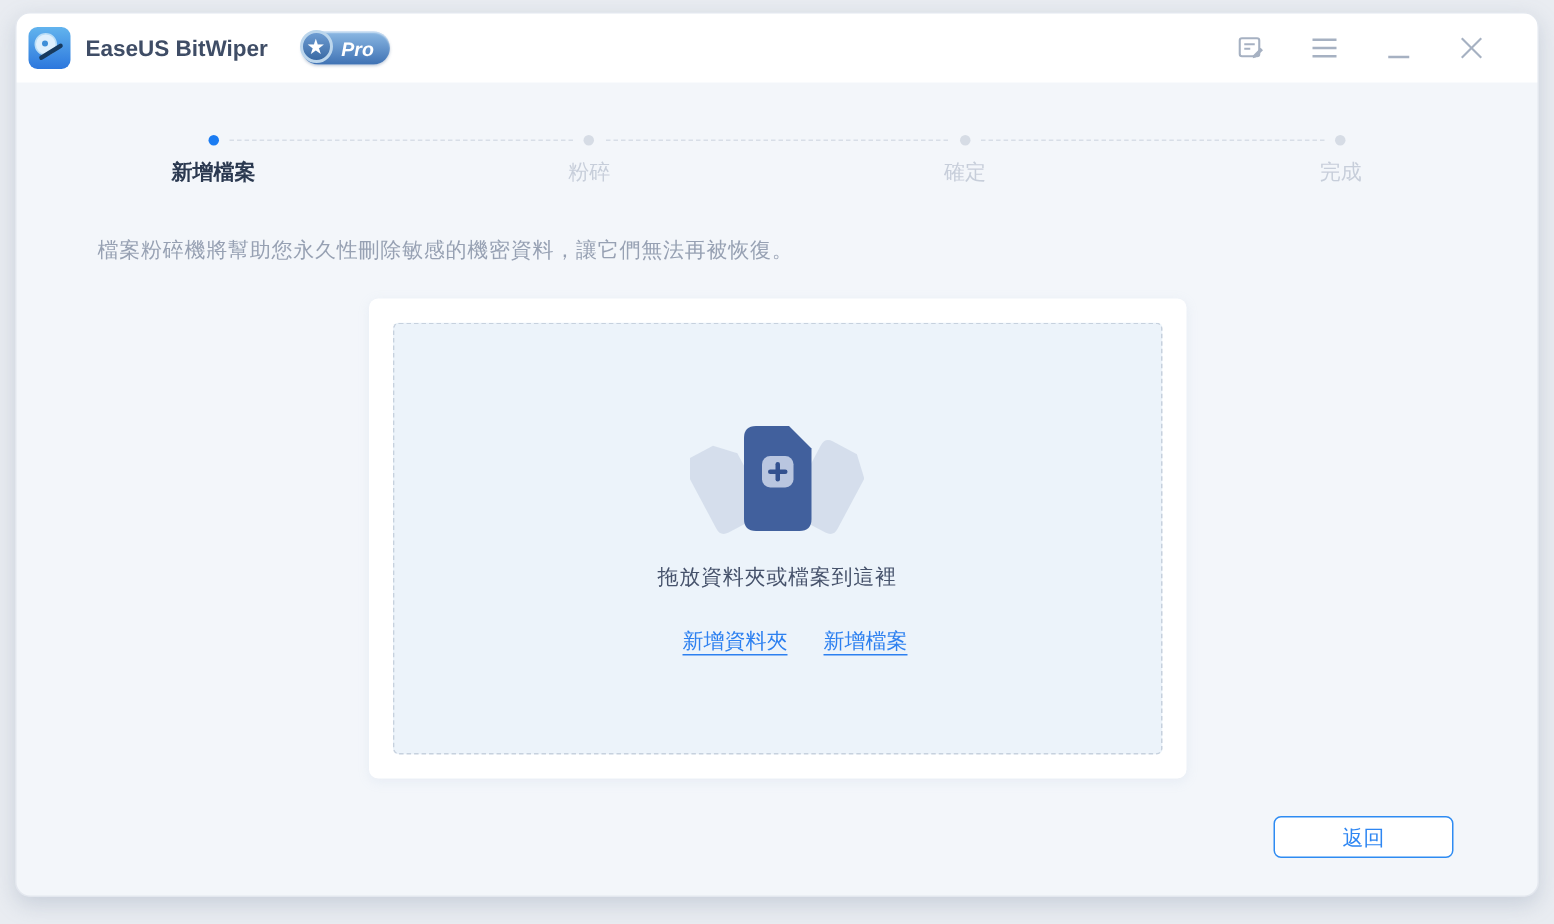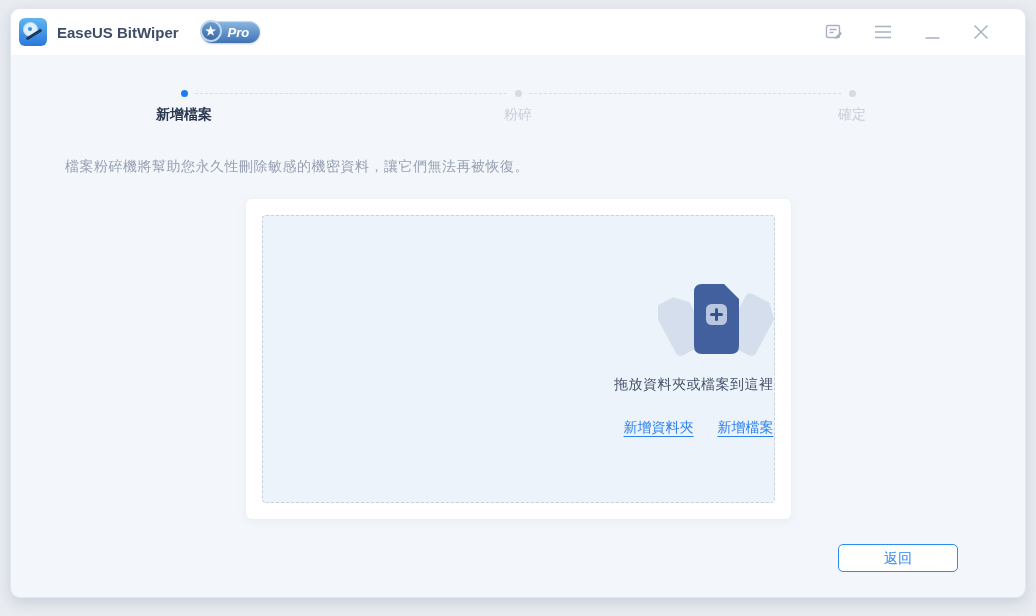--- a/index.html
+++ b/index.html
@@ -77,33 +77,33 @@
   
   .card {
     width:545px; height:320px; margin:23px auto 0;
     background:#ffffff; border-radius:6px;
     box-shadow:0 2px 8px rgba(165,185,215,.15);
     padding:16px;
   }
   .dropzone {
     width:100%; height:100%;
     background:#ecf3fa; border:1px dashed #c6d1de; border-radius:4px;
-    display:flex; flex-direction:column; align-items:flex-end;
+    display:flex; flex-direction:column; align-items:center;
     cursor:pointer;
   }
   .add-icon { margin-top:62px; }
   .drop-hint { margin-top:16px; font-size:14px; color:#46526b; letter-spacing:.5px; }
   .drop-links { margin-top:25px; display:flex; gap:24px;margin-left:24px; }
   .drop-link {
     font-size:14px; color:#2d80f0; text-decoration:underline;
     text-underline-offset:4px; cursor:pointer;
   }
   
   .back-btn {
-    position:absolute; right:67px; bottom:25px;
+    position:absolute; right:56px; bottom:25px;
     width:120px; height:28px;
     background:#ffffff; border:1px solid #2e8bf2; border-radius:5px;
     color:#2e86f2; font-size:14px; font-family:"Liberation Sans", sans-serif;
     cursor:pointer; line-height:26px; text-align:center;
   }
 </style>
 </head>
 <body>
 
 <div class="window">
@@ -154,20 +154,24 @@
       <div class="step-label">新增檔案</div>
     </div>
     <div class="step">
       <div class="dot"></div>
       <div class="step-label">粉碎</div>
     </div>
     <div class="step">
       <div class="dot"></div>
       <div class="step-label">確定</div>
     </div>
+    <div class="step">
+      <div class="dot"></div>
+      <div class="step-label">完成</div>
+    </div>
   </div>
 
   <div class="description">檔案粉碎機將幫助您永久性刪除敏感的機密資料，讓它們無法再被恢復。</div>
 
   <div class="card">
     <div class="dropzone">
       <svg class="add-icon" width="116" height="82" viewBox="0 0 116 82">
         <g transform="rotate(-28 24 44)">
           <path d="M10 18 H28 L40 30 V68 Q40 74 34 74 H10 Q4 74 4 68 V24 Q4 18 10 18 Z" fill="#d3dcea" opacity="0.92"></path>
         </g>

